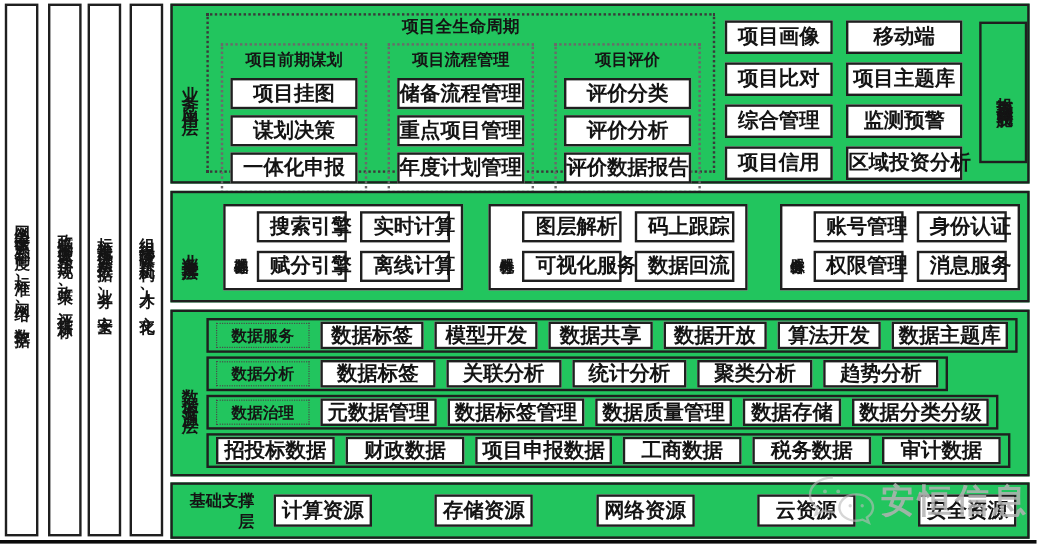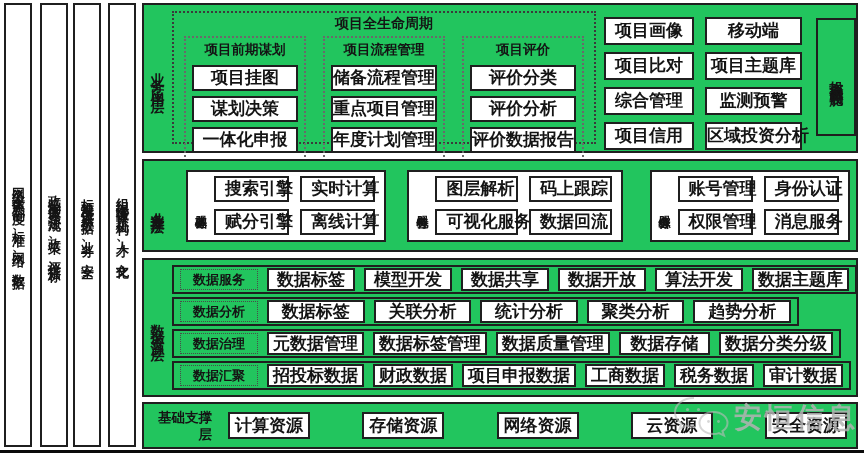--- a/index.html
+++ b/index.html
@@ -197,21 +197,20 @@
         </div>
         <div class="drow">
           <div class="dlabel">数据治理</div>
           <div class="box">元数据管理</div>
           <div class="box">数据标签管理</div>
           <div class="box">数据质量管理</div>
           <div class="box">数据存储</div>
           <div class="box">数据分类分级</div>
         </div>
         <div class="drow">
-          <div class="dlabel">数据汇聚</div>
           <div class="box">招投标数据</div>
           <div class="box">财政数据</div>
           <div class="box">项目申报数据</div>
           <div class="box">工商数据</div>
           <div class="box">税务数据</div>
           <div class="box">审计数据</div>
         </div>
       </div>
   </div>
 

